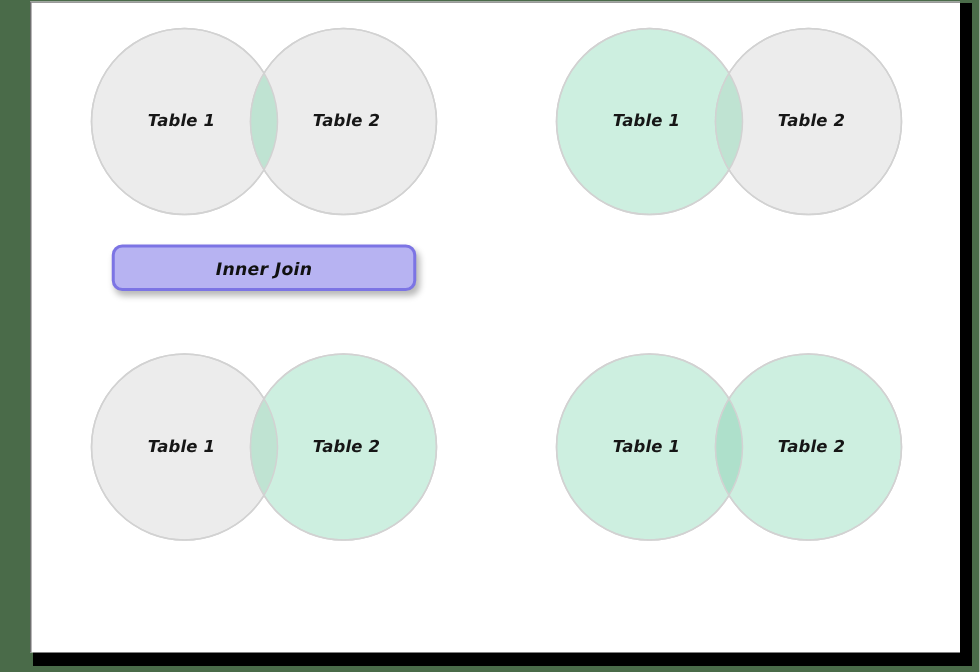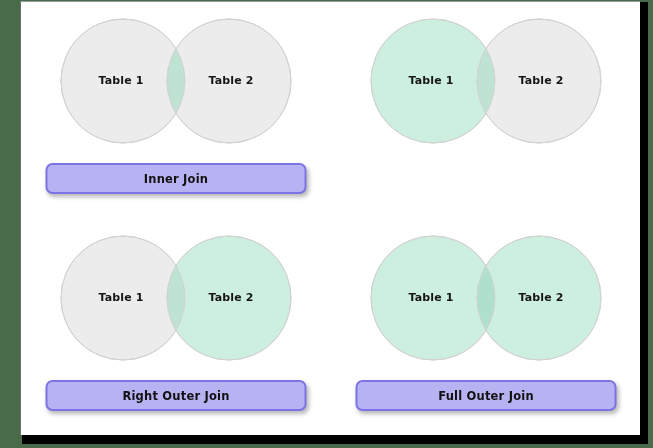--- a/index.html
+++ b/index.html
@@ -33,20 +33,21 @@
   .card {
     position: absolute;
     left: 20px;
     top: 1px;
     width: 620px;
     height: 434px;
     background: #ffffff;
     border-top: 1px solid #9a9a9a;
     border-left: 1px solid #6f6f6f;
     box-sizing: border-box;
+    font-style: italic;
   }
 
   .grid {
     position: absolute;
     left: 0;
     top: 0;
     width: 620px;
     height: 434px;
   }
 
@@ -88,21 +89,21 @@
     pointer-events: none;
   }
   .venn-label.left  { left: 21px; }
   .venn-label.right { left: 131px; }
 
   .join-button {
     position: absolute;
     left: 50%;
     transform: translateX(-50%);
     top: 161px;
-    width: 261px;
+    width: 203px;
     height: 31px;
     background: #b7b3f2;
     border: 2px solid #7c74e4;
     border-radius: 7px;
     box-sizing: border-box;
     display: flex;
     align-items: center;
     justify-content: center;
     box-shadow: 2px 3px 4px rgba(0,0,0,0.28);
   }
@@ -185,23 +186,20 @@
             <circle cx="169" cy="65" r="62" fill="#cdefe0" stroke="#d2d2d2" stroke-width="1"></circle>
             <g clip-path="url(#clipL2)">
               <circle cx="169" cy="65" r="62" fill="#bfe3d2"></circle>
             </g>
             <circle cx="63" cy="65" r="62" fill="none" stroke="#d2d2d2" stroke-width="1"></circle>
             <circle cx="169" cy="65" r="62" fill="none" stroke="#d2d2d2" stroke-width="1"></circle>
           </svg>
           <span class="venn-label left">Table 1</span>
           <span class="venn-label right">Table 2</span>
         </div>
-        <div class="join-button">
-          <span class="join-button-text">Right Outer Join</span>
-        </div>
       </div>
 
       <div class="cell r1 c1">
         <div class="venn-wrap">
           <svg class="venn-svg" viewBox="0 0 232 130">
             <defs>
               <clipPath id="clipL3">
                   <circle cx="63" cy="65" r="62"></circle>
                 </clipPath>
             </defs>
@@ -209,20 +207,17 @@
             <circle cx="169" cy="65" r="62" fill="#cdefe0" stroke="#d2d2d2" stroke-width="1"></circle>
             <g clip-path="url(#clipL3)">
               <circle cx="169" cy="65" r="62" fill="#aee0cb"></circle>
             </g>
             <circle cx="63" cy="65" r="62" fill="none" stroke="#d2d2d2" stroke-width="1"></circle>
             <circle cx="169" cy="65" r="62" fill="none" stroke="#d2d2d2" stroke-width="1"></circle>
           </svg>
           <span class="venn-label left">Table 1</span>
           <span class="venn-label right">Table 2</span>
         </div>
-        <div class="join-button">
-          <span class="join-button-text">Full Outer Join</span>
-        </div>
       </div>
 
     </div>
   </div>
 </div>
 
 </body></html>

